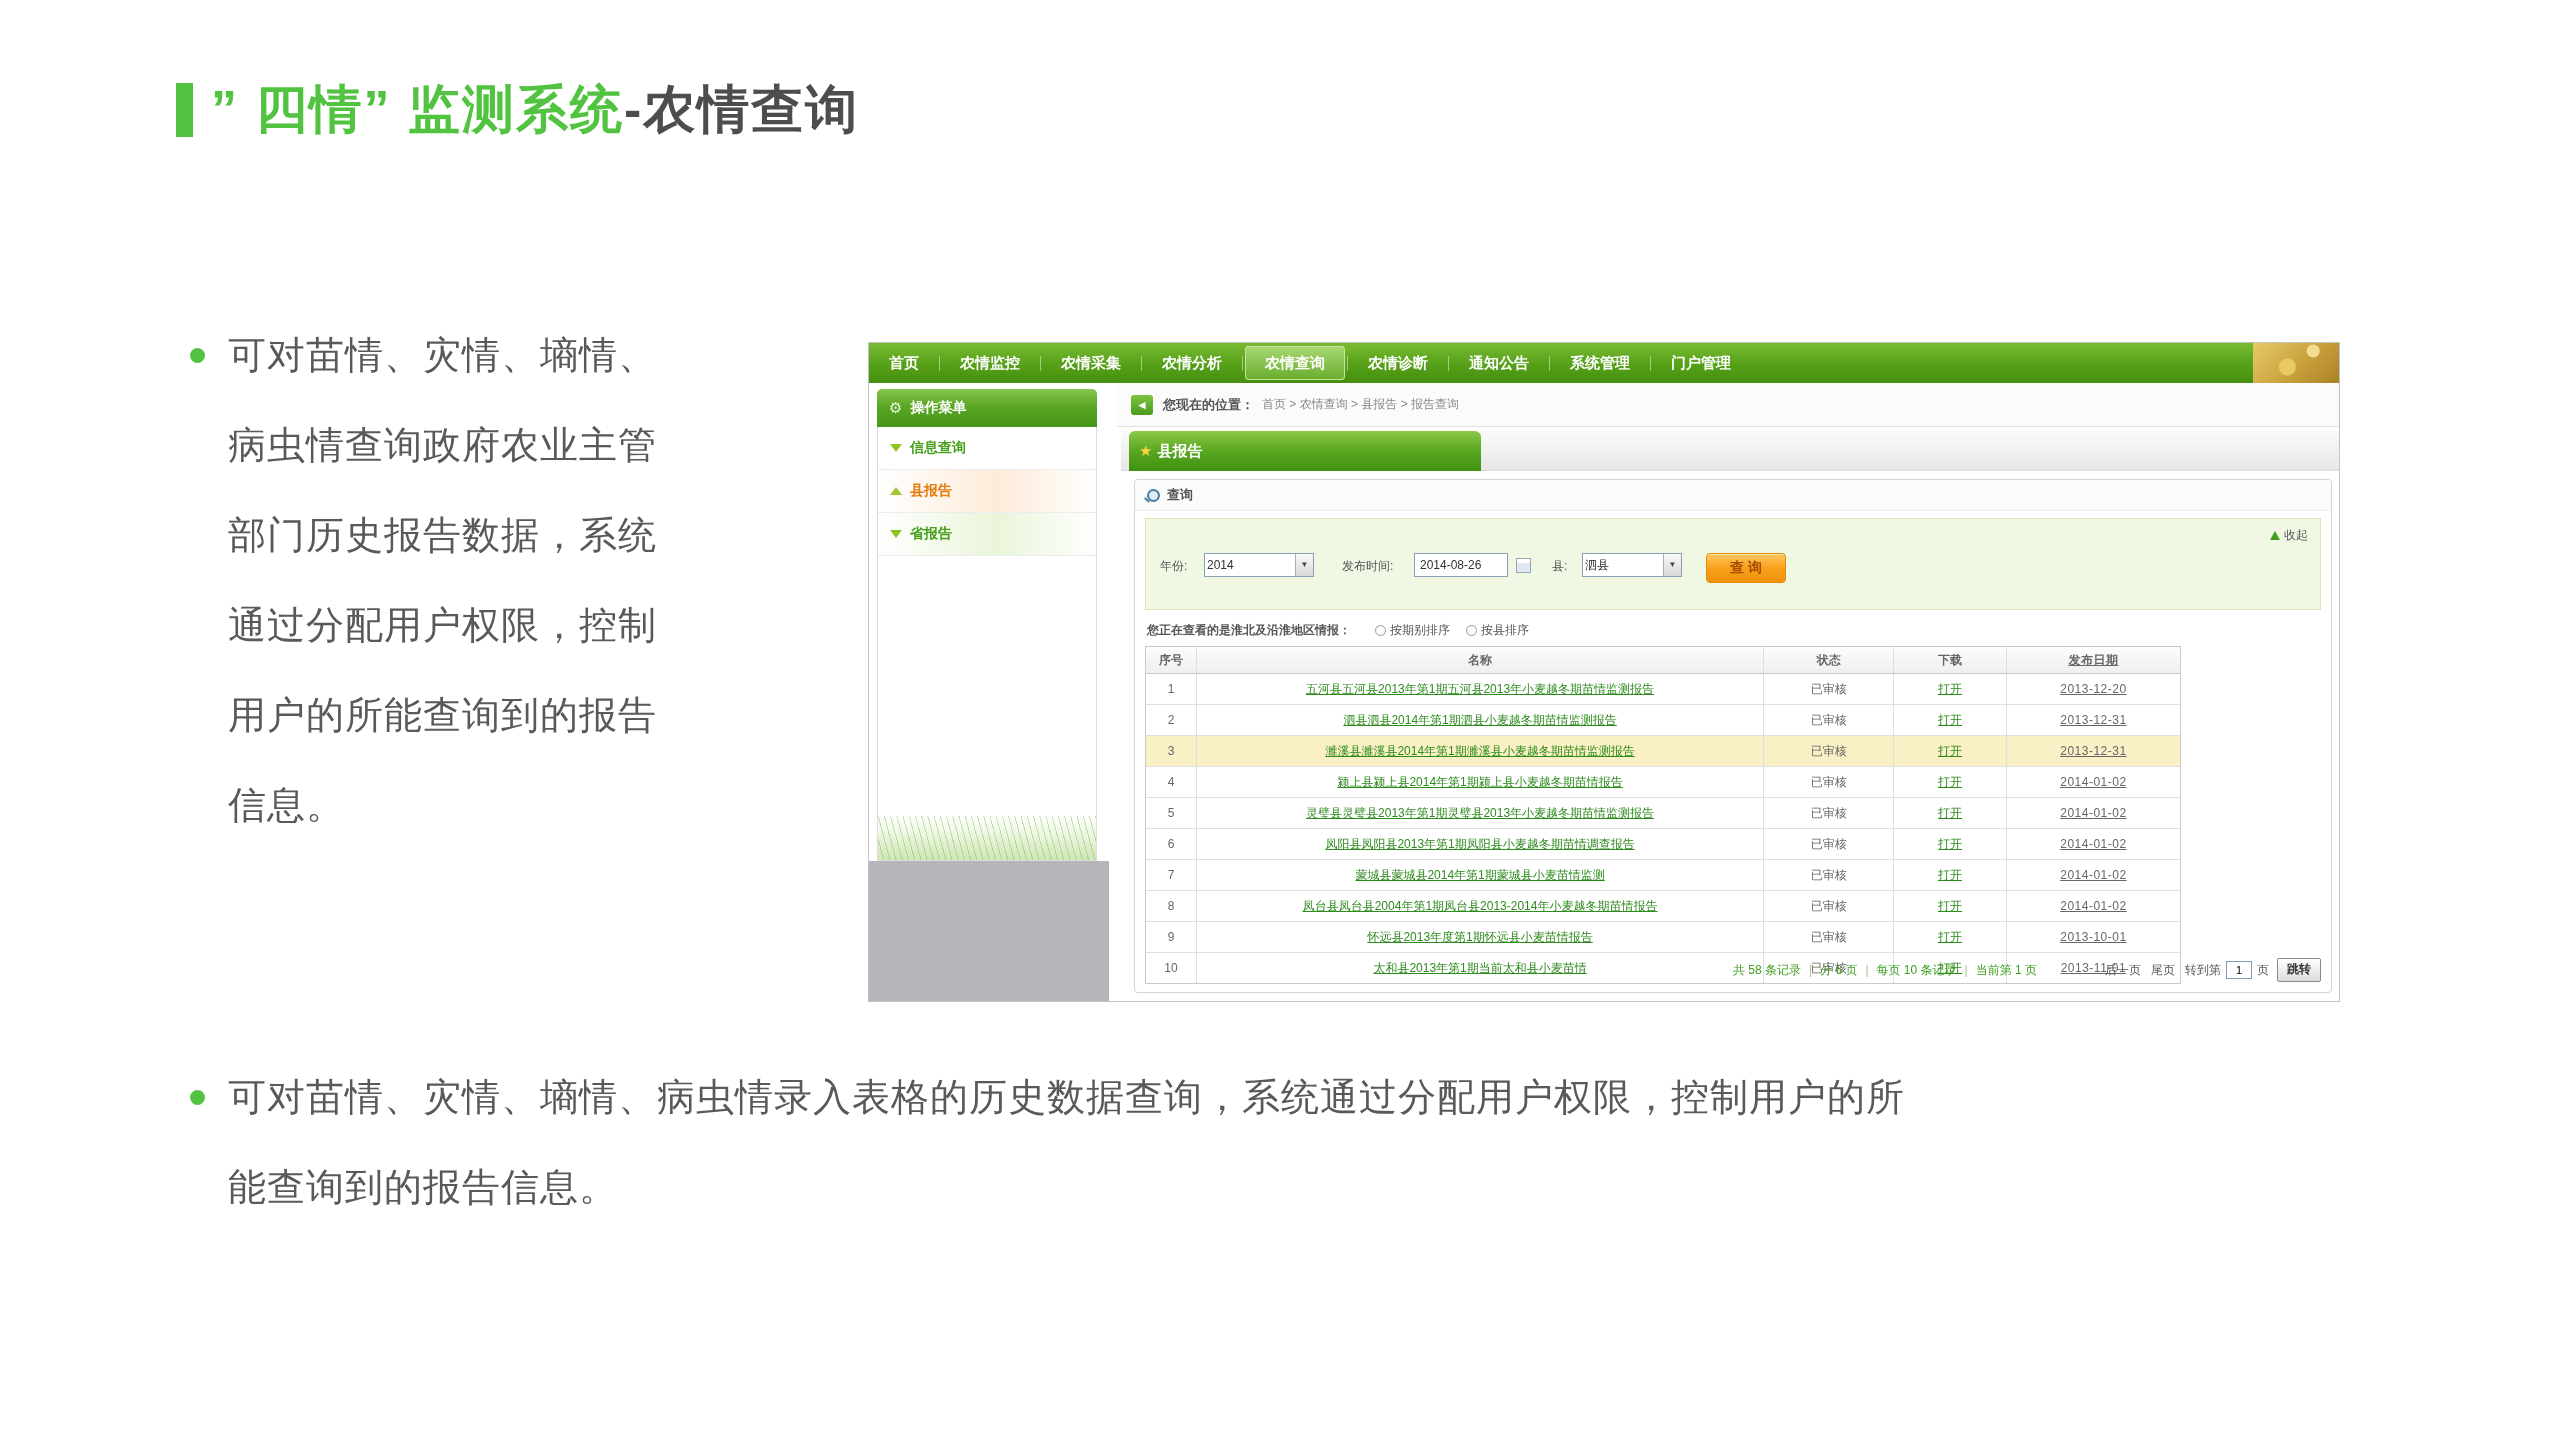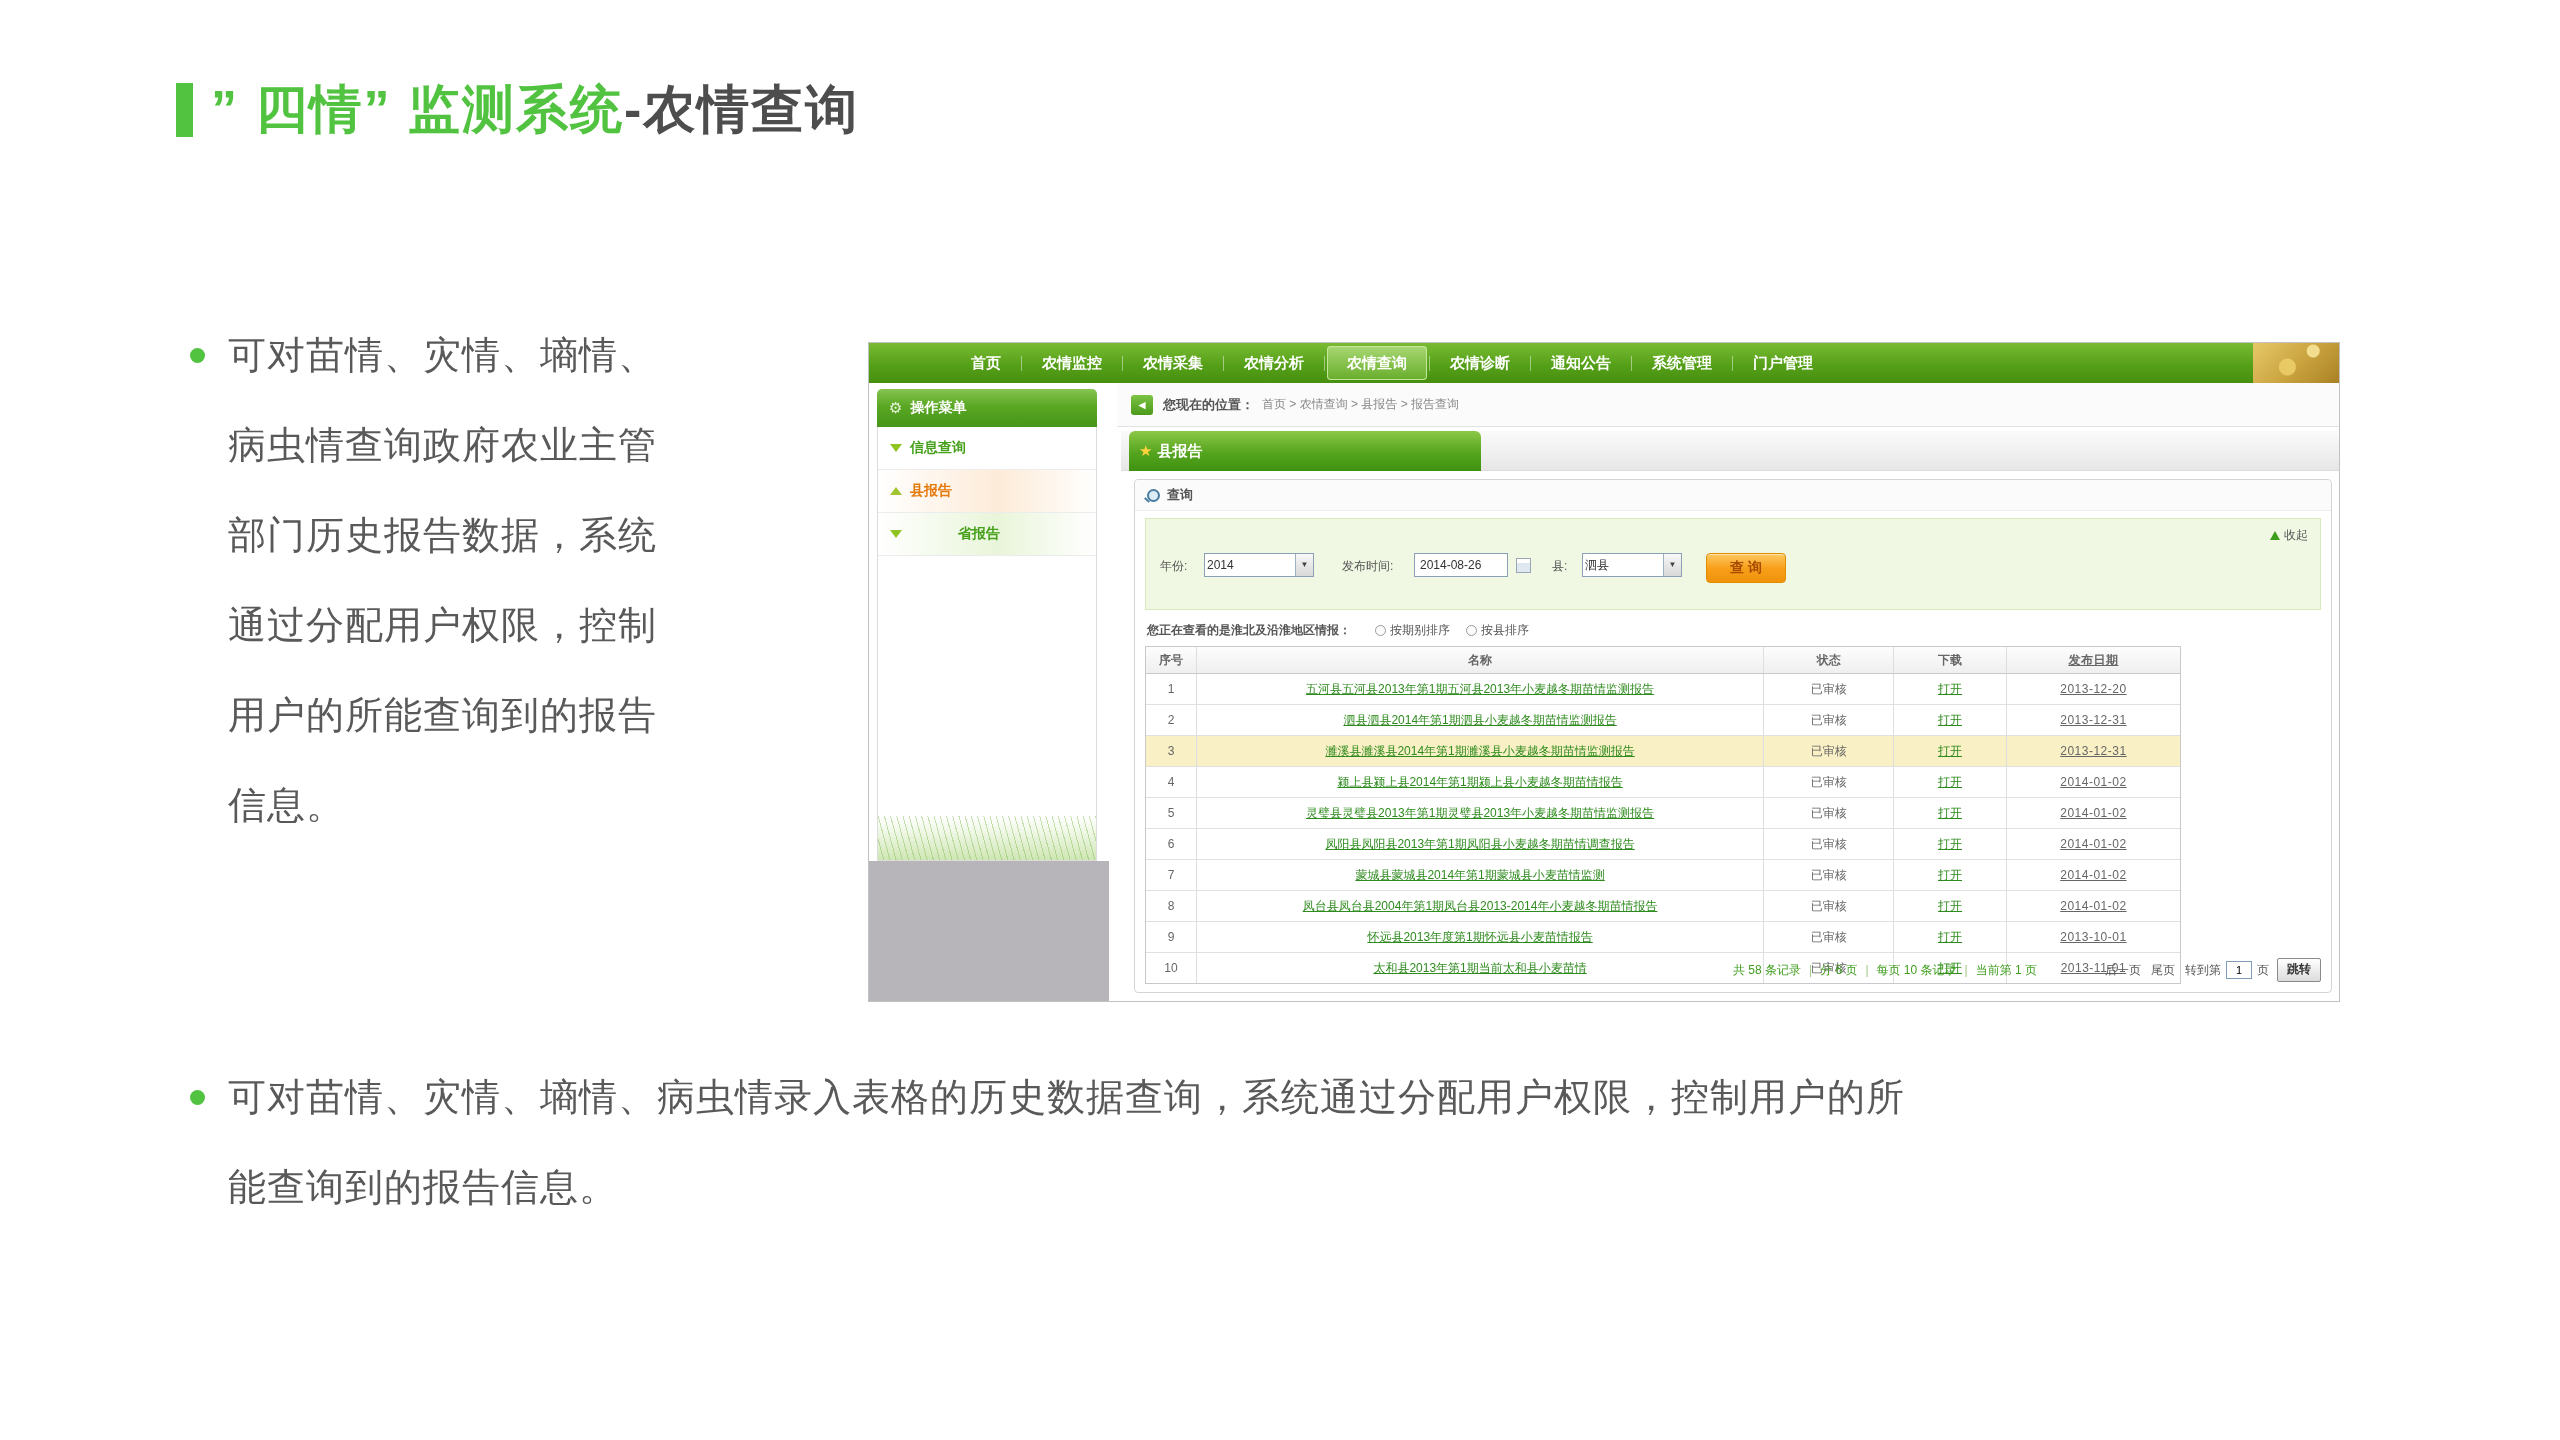--- a/index.html
+++ b/index.html
@@ -12,21 +12,21 @@
   .accent-bar{width:17px;height:54px;background:#52c341;margin-right:18px;}
   .t-green{font-size:52px;font-weight:700;color:#52c341;letter-spacing:2px;}
   .t-dark{font-size:52px;font-weight:700;color:#4d4d4d;letter-spacing:2px;}
   .dot{position:absolute;width:15px;height:15px;border-radius:50%;background:#52c341;}
   .bullet-lines{position:absolute;font-size:38px;line-height:90px;color:#595959;letter-spacing:1px;}
   
   .app{position:absolute;left:868px;top:342px;width:1470px;height:658px;background:#ffffff;
        border:1px solid #c2c2c2;overflow:hidden;}
   
   .app-nav{position:absolute;left:0;top:0;width:1470px;height:40px;
-           background:linear-gradient(#79bb33,#55a018 55%,#478f10);display:flex;align-items:center;padding-left:82px;box-sizing:border-box;}
+           background:linear-gradient(#79bb33,#55a018 55%,#478f10);display:flex;align-items:center;box-sizing:border-box;}
   .nav-item{color:#ffffff;font-size:15px;font-weight:700;padding:0 20px;line-height:40px;white-space:nowrap;cursor:pointer;}
   .nav-item.active{background:linear-gradient(#a8d873,#68ad2b);border-radius:4px;box-shadow:inset 0 0 0 1px #c4e79b;line-height:34px;margin:0 2px;}
   .nav-sep{width:1px;height:15px;background:rgba(255,255,255,.45);}
   .wheat{position:absolute;right:0;top:0;width:86px;height:40px;
          background:radial-gradient(circle at 70% 20%,#f3dd8e 0 6px,transparent 7px),
                     radial-gradient(circle at 40% 60%,#e9c963 0 8px,transparent 9px),
                     linear-gradient(135deg,#e6c868,#c9a23e 55%,#a98124);}
   
   .crumb-bar{position:absolute;left:248px;top:40px;width:1222px;height:44px;background:#fbfbfb;
              border-bottom:1px solid #e2e2e2;display:flex;align-items:center;box-sizing:border-box;padding-left:14px;}
@@ -39,21 +39,21 @@
                background:linear-gradient(#86c550,#5aa723 45%,#46951a);color:#fff;font-size:14px;font-weight:700;
                display:flex;align-items:center;padding-left:12px;box-sizing:border-box;}
   .gear{margin-right:8px;font-size:15px;color:#eaf6dc;}
   .side-body{position:absolute;left:8px;top:84px;width:220px;height:434px;background:#fff;
              border:1px solid #dcdcdc;border-top:none;box-sizing:border-box;}
   .side-item{height:42px;display:flex;align-items:center;padding-left:12px;border-bottom:1px solid #ececec;
              font-size:14px;font-weight:700;cursor:pointer;}
   .side-item .lbl{margin-left:8px;}
   .side-item.green{color:#46a01c;}
   .side-item.orange{color:#e57b0e;background:linear-gradient(to right,#fff,#fdeBD8 55%,#fff);}
-  .side-item.tint-green{background:linear-gradient(to right,#fff,#e9f5da 55%,#fff);gap:48px;}
+  .side-item.tint-green{background:linear-gradient(to right,#fff,#e9f5da 55%,#fff);}
   .tri-down{width:0;height:0;border-left:6px solid transparent;border-right:6px solid transparent;border-top:8px solid #8fc31f;}
   .tri-up{width:0;height:0;border-left:6px solid transparent;border-right:6px solid transparent;border-bottom:8px solid #a3c432;}
   .grass{position:absolute;left:0;bottom:0;width:100%;height:44px;
          background:repeating-linear-gradient(75deg,transparent 0 5px,rgba(120,180,70,.40) 5px 6px),
                     linear-gradient(to top,#cfe6b4,#f2f9ea 70%,#ffffff);}
   .side-gray{position:absolute;left:0;top:518px;width:240px;height:140px;background:#b7b4ba;}
   
   .tabstrip{position:absolute;left:252px;top:88px;width:1218px;height:40px;background:linear-gradient(#fafafa,#e7e7e7);border-bottom:1px solid #dcdcdc;box-sizing:border-box;}
   .tab{position:absolute;left:8px;top:0;width:352px;height:40px;border-radius:6px 6px 0 0;
        background:linear-gradient(#8cc848,#55a41e 55%,#3f9210);color:#fff;font-size:15px;font-weight:700;

